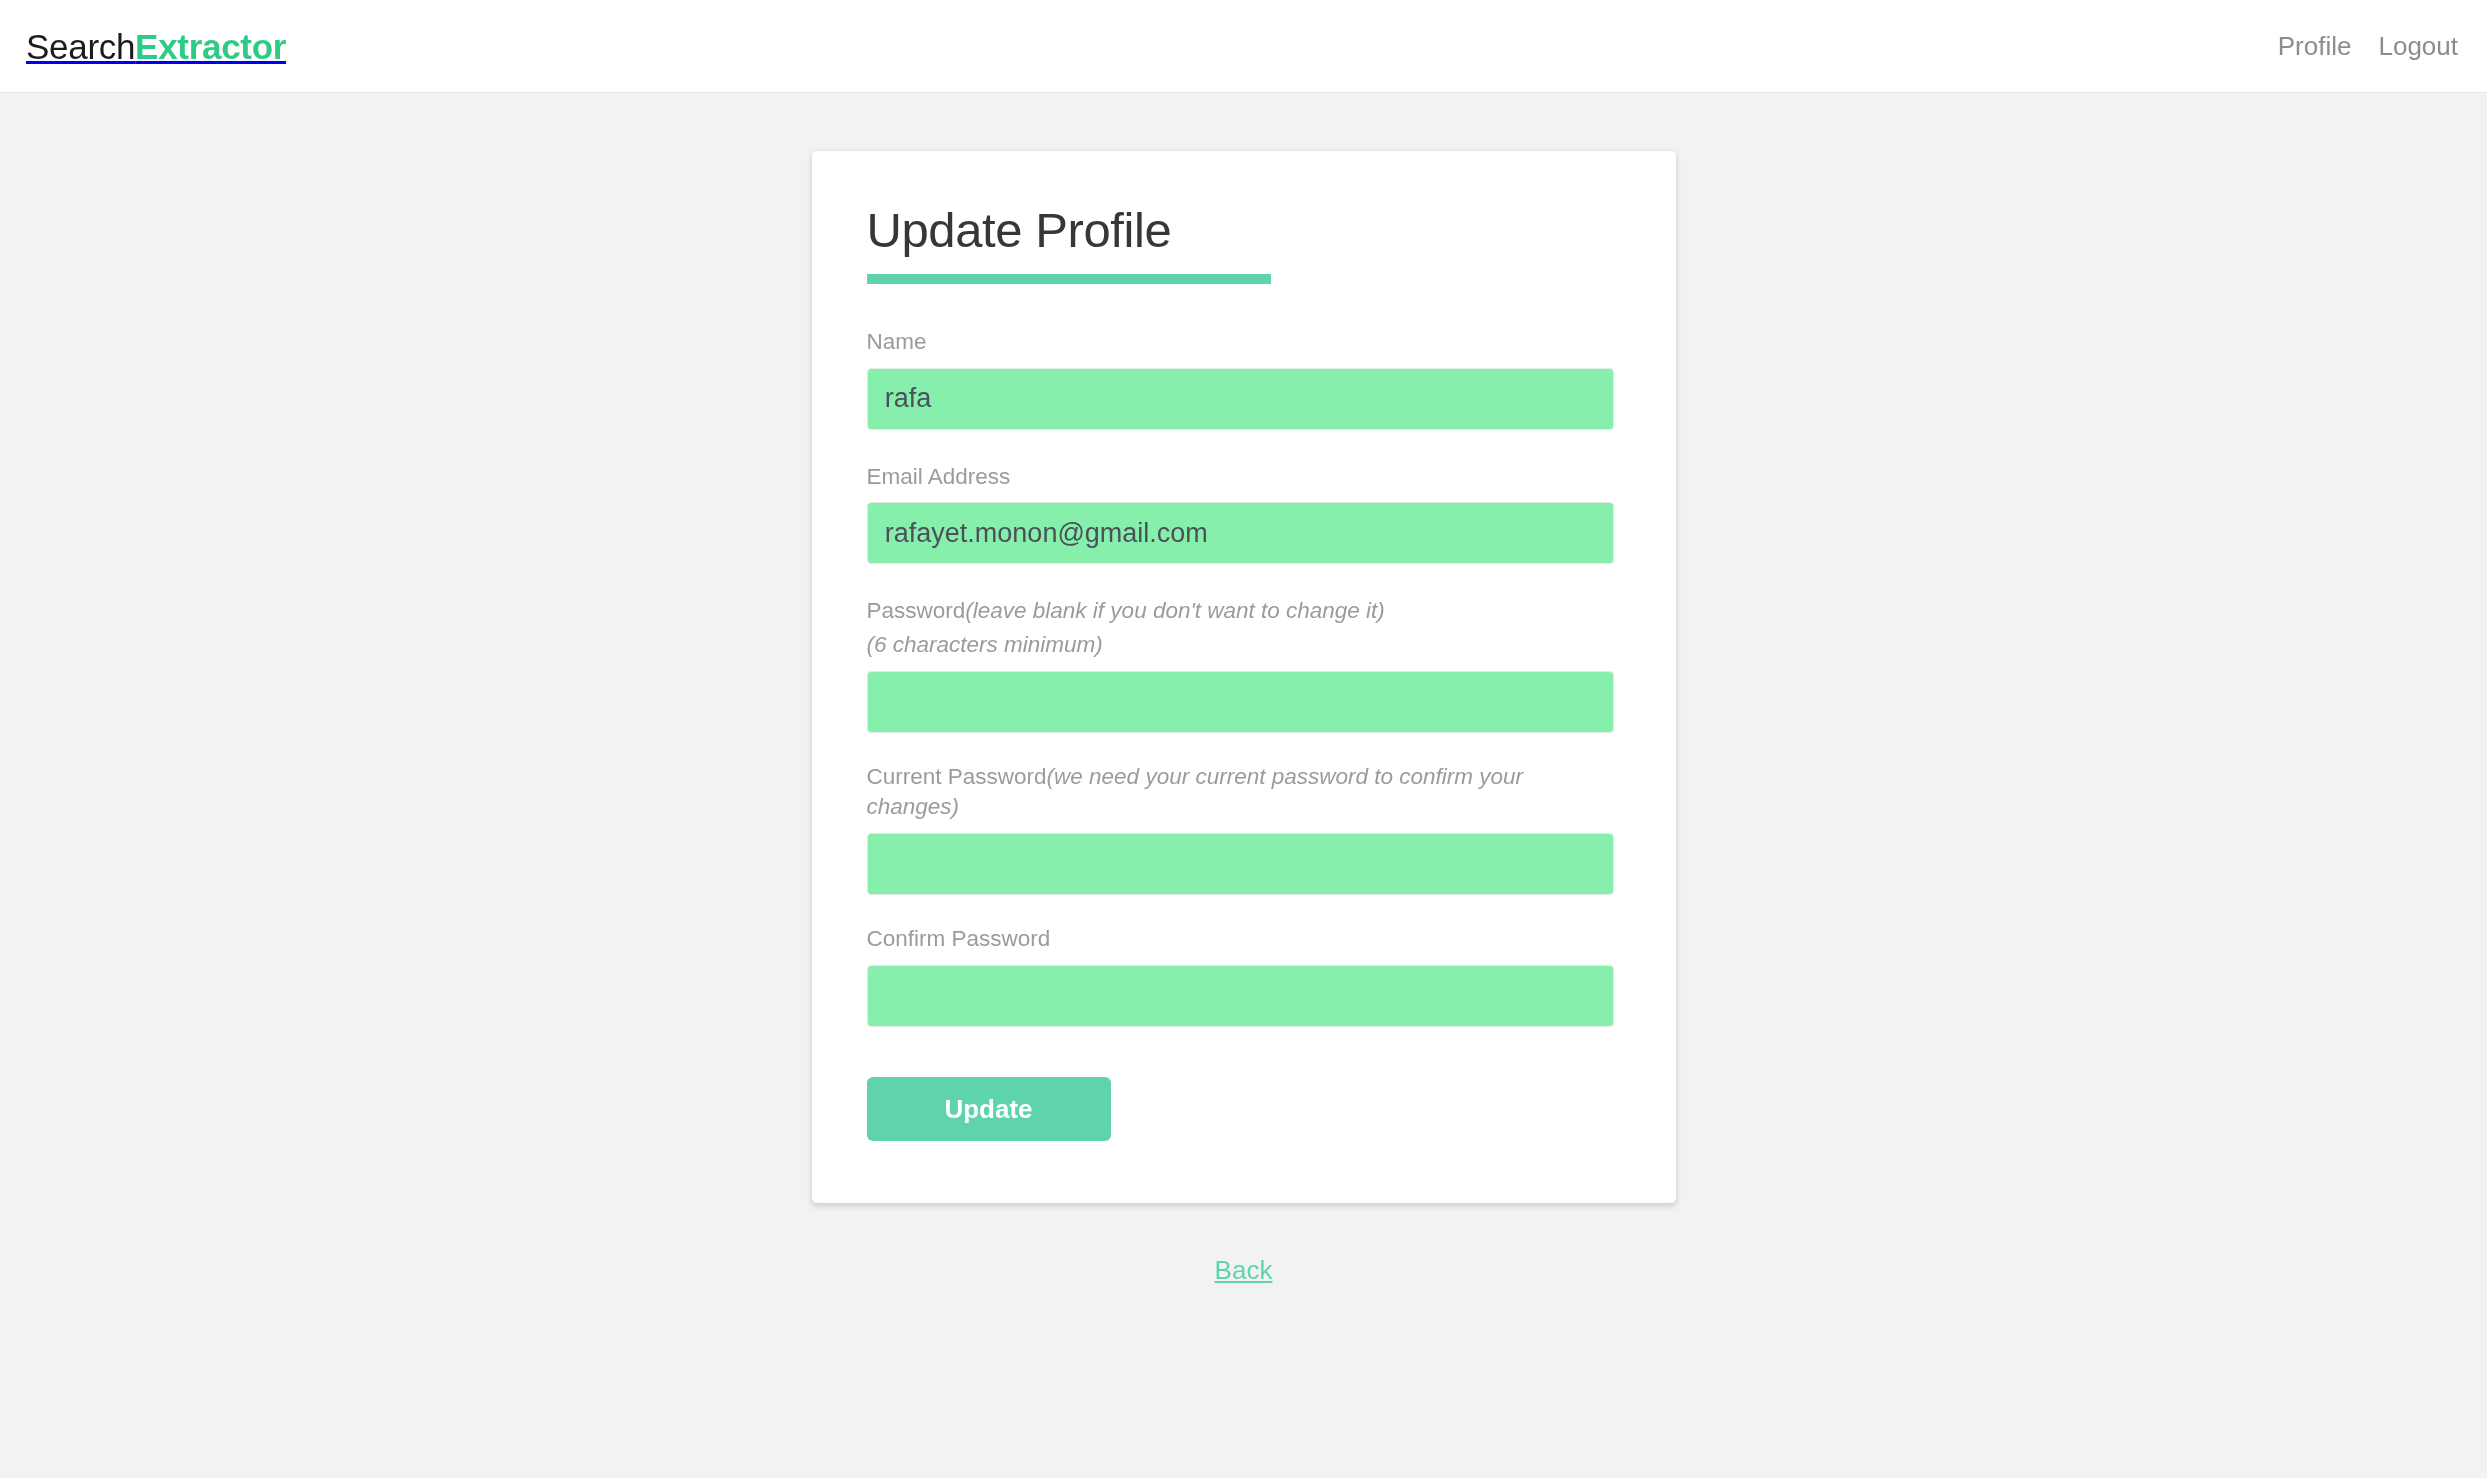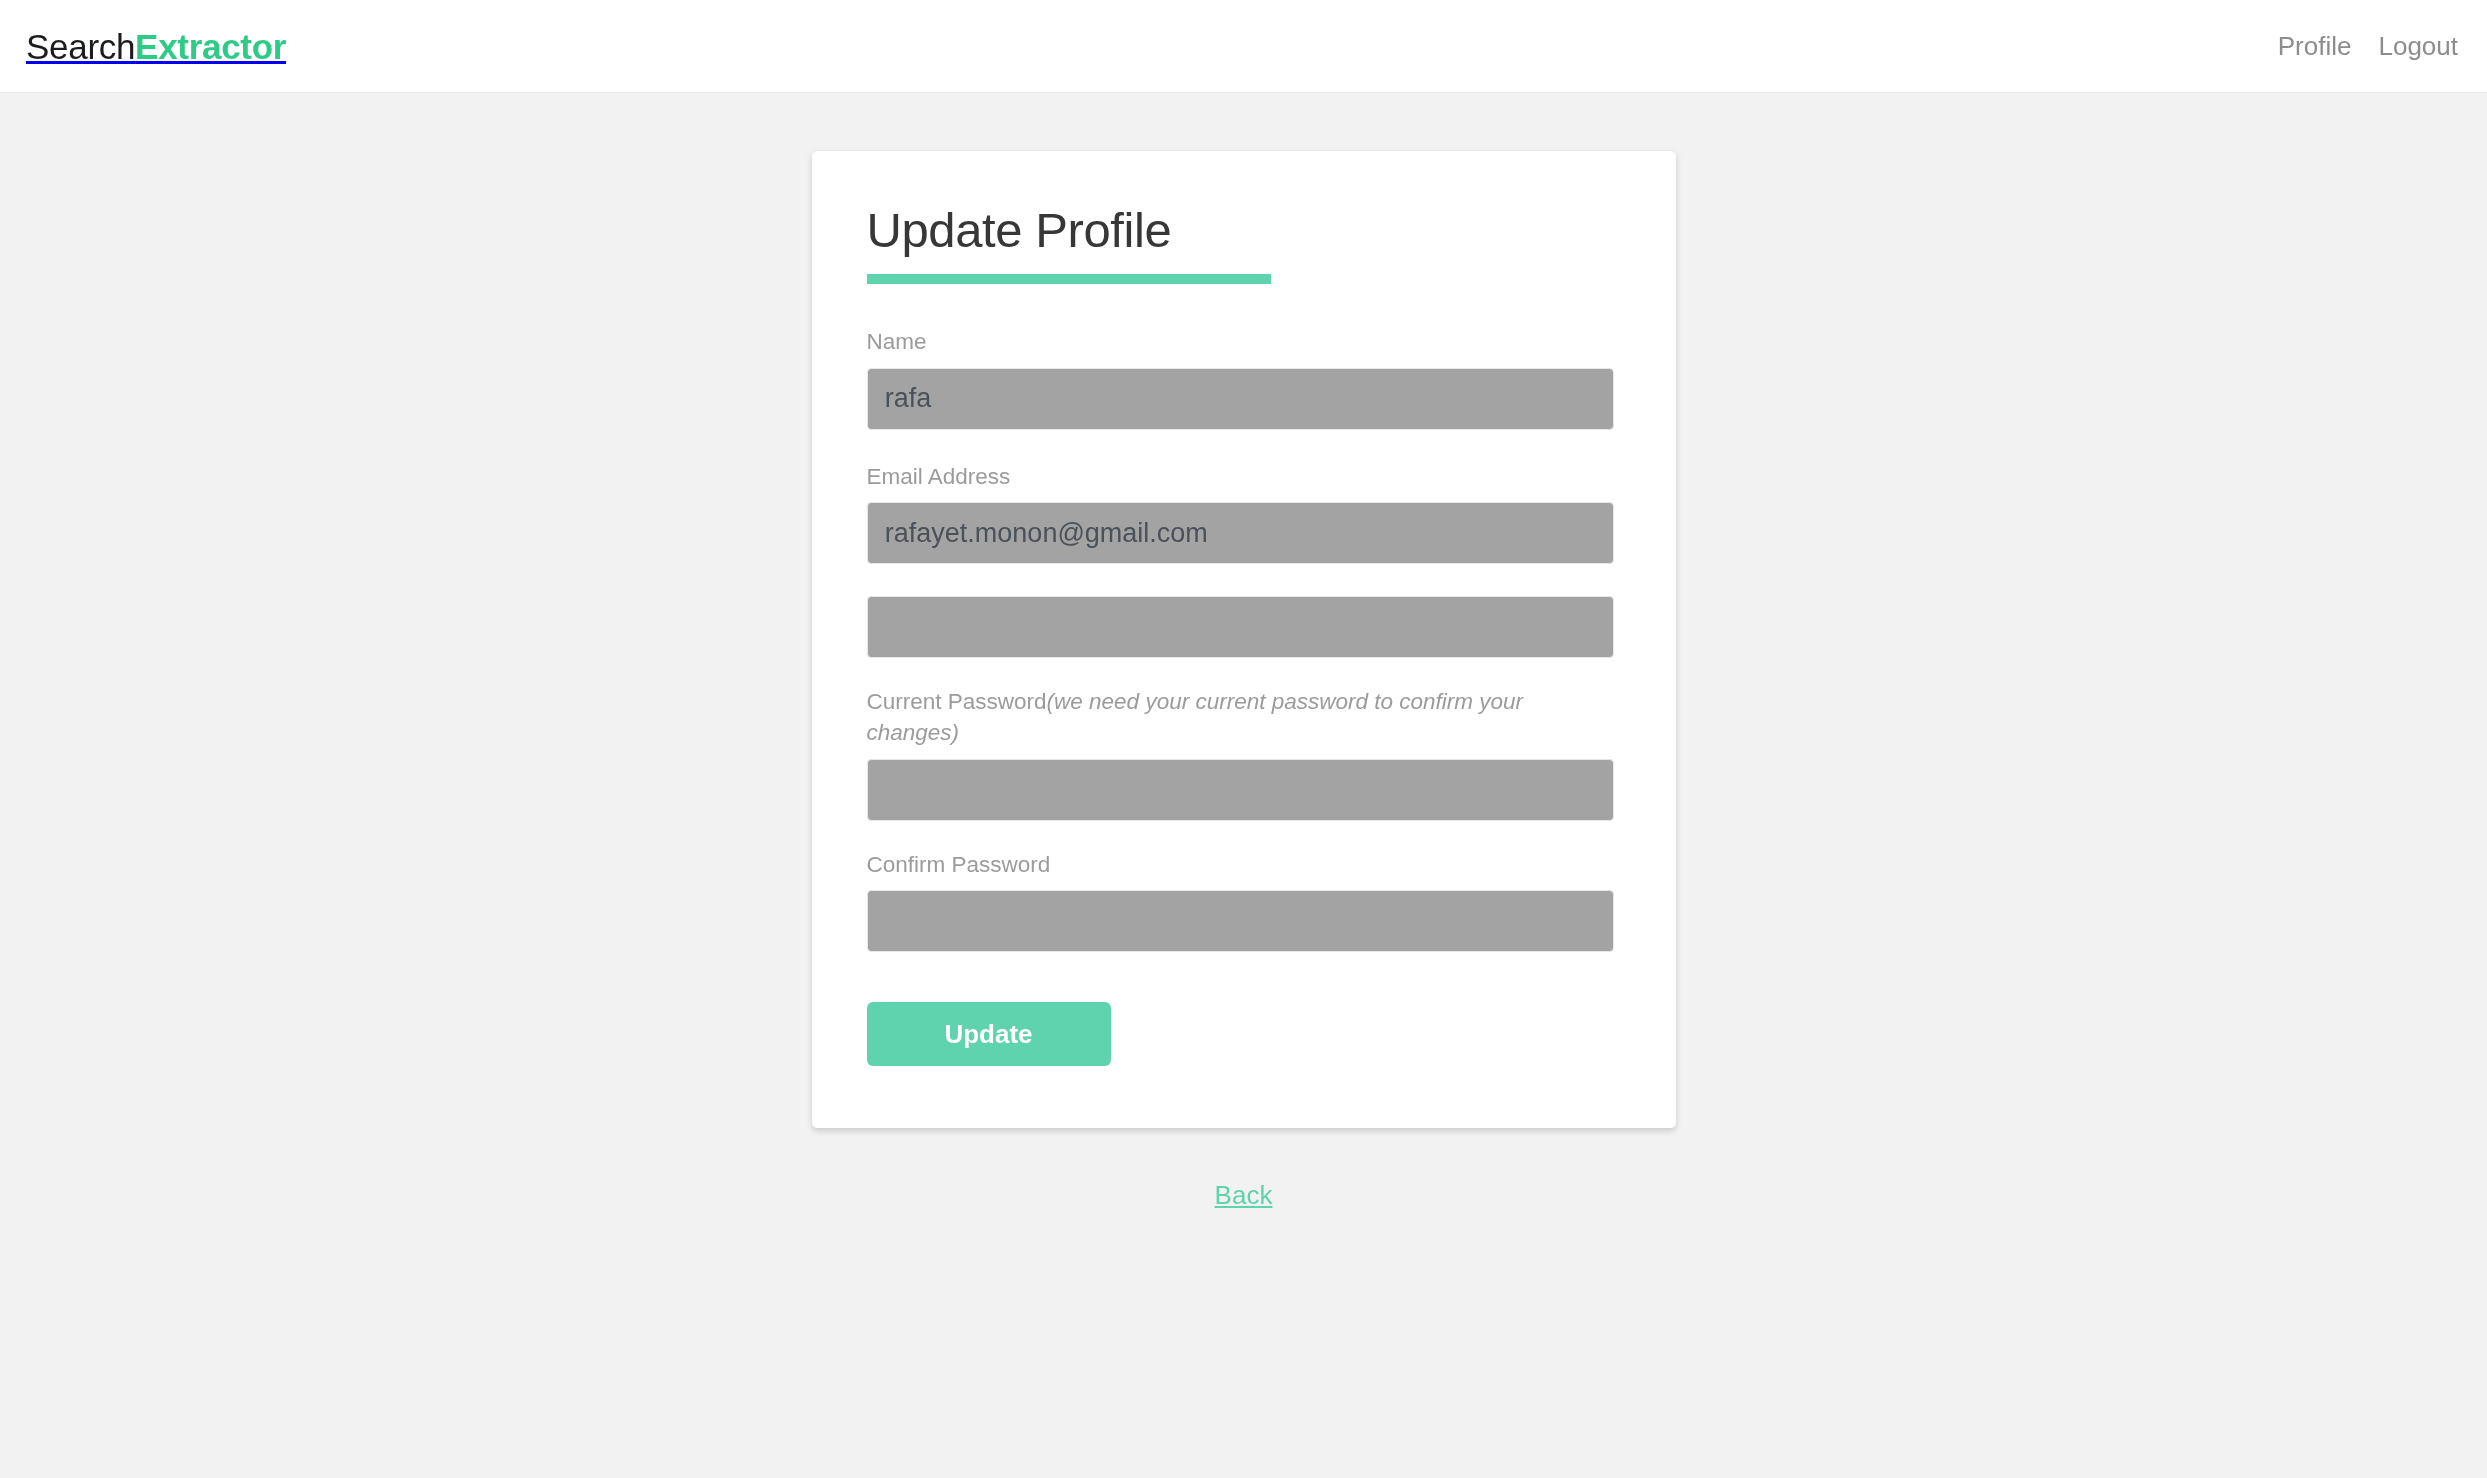--- a/index.html
+++ b/index.html
@@ -94,21 +94,21 @@
     display: block;
     font-style: italic;
     margin-top: 3.5px;
   }
   .field-input {
     display: block;
     width: 100%;
     height: 62px;
     border: 1.7px solid #e6e8ea;
     border-radius: 4.3px;
-    background: #a3a3a3;
+    background: #86efac;
     padding: 0 17.3px;
     font-family: "Liberation Sans", sans-serif;
     font-size: 27px;
     color: #4a5159;
     outline: none;
   }
   .field-input::placeholder { color: #b5b5b5; }
 
   .field-password { margin-bottom: 29px; }
 
@@ -170,20 +170,21 @@
           <label class="field-label"><span>Name</span></label>
           <input class="field-input" type="text" value="rafa" style="">
         </div>
 
         <div class="field">
           <label class="field-label"><span>Email Address</span></label>
           <input class="field-input" type="text" value="rafayet.monon@gmail.com" style="">
         </div>
 
         <div class="field field-password">
+          <label class="field-label"><span>Password</span><span class="hint">(leave blank if you don't want to change it)</span><span class="hint-line">(6 characters minimum)</span></label>
           <input class="field-input" type="password" value="" style="">
         </div>
 
         <div class="field field-password">
           <label class="field-label"><span>Current Password</span><span class="hint">(we need your current password to confirm your changes)</span></label>
           <input class="field-input" type="password" value="" style="">
         </div>
 
         <div class="field field-password">
           <label class="field-label"><span>Confirm Password</span></label>

